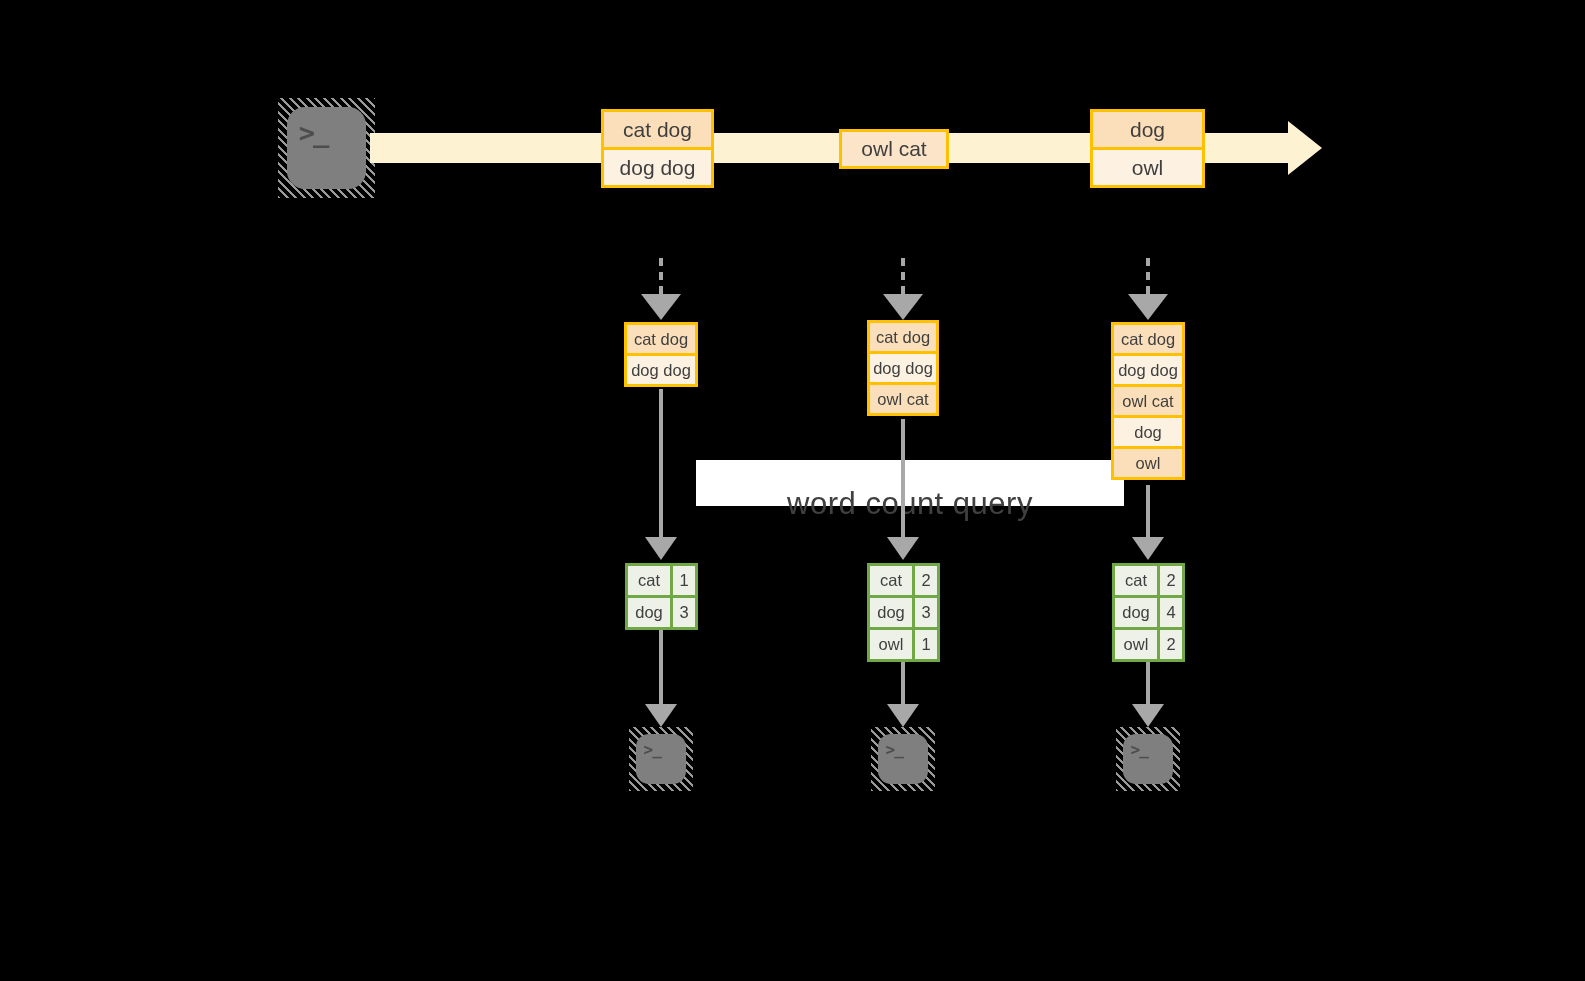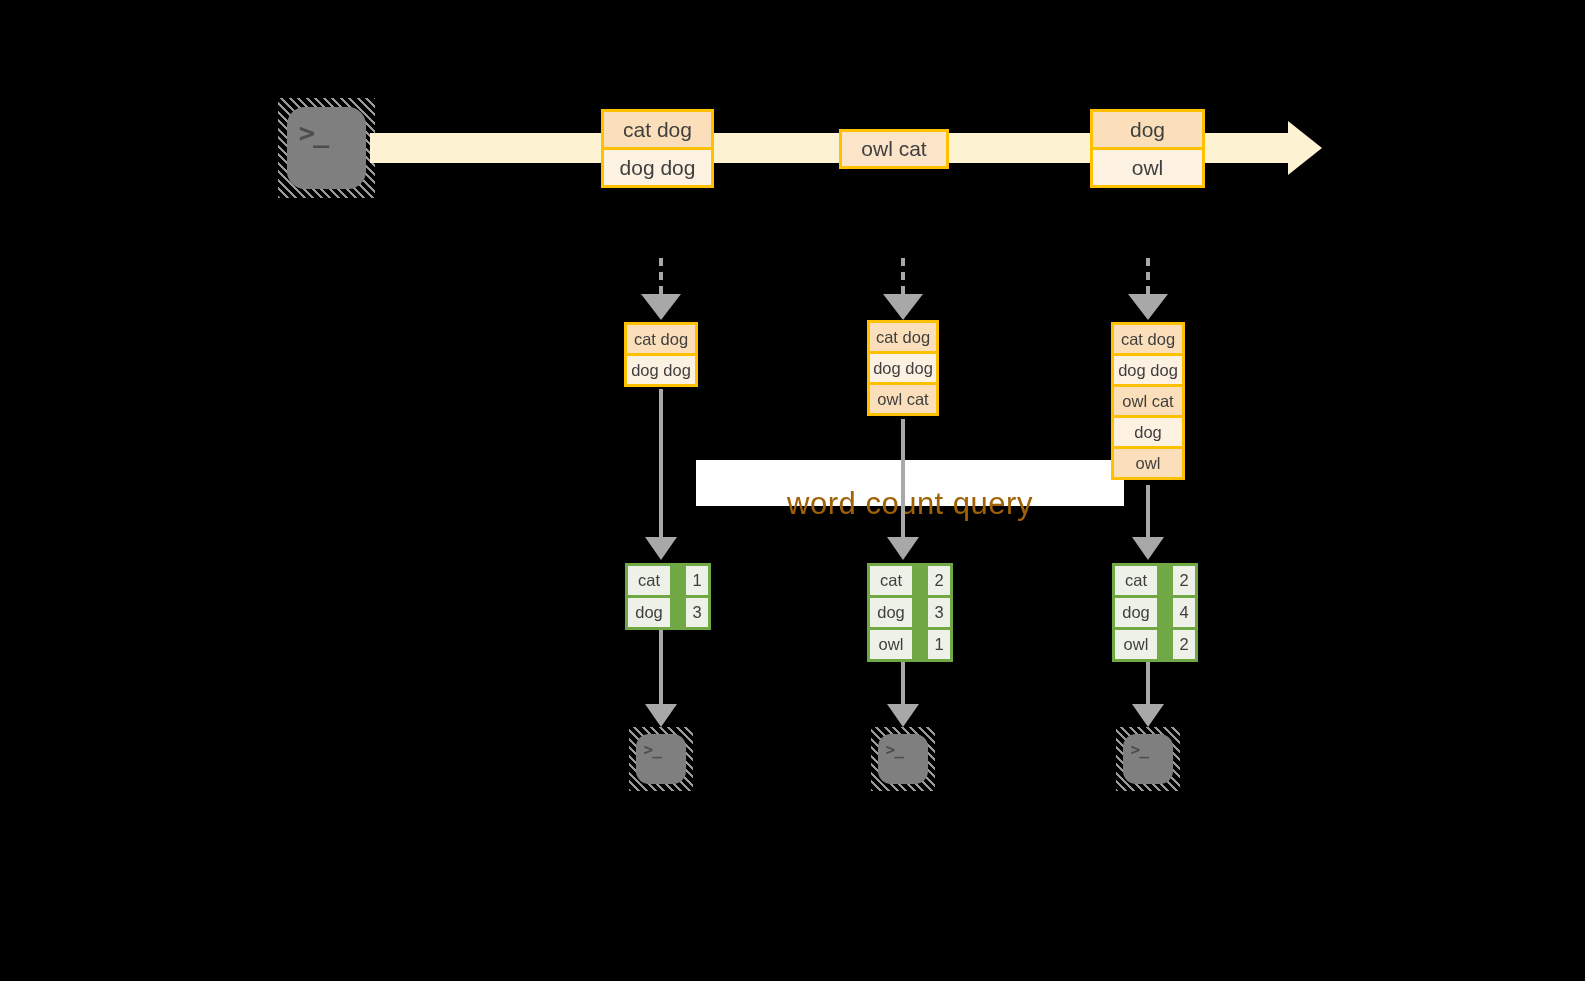--- a/index.html
+++ b/index.html
@@ -51,24 +51,24 @@
   .hx1{left:641px;} .hx2{left:883px;} .hx3{left:1128px;}
   .shx1{left:645px;} .shx2{left:887px;} .shx3{left:1132px;}
   .dash-head{top:294px;}
   .l-mid1{top:389px;height:148px;} .l-mid2{top:419px;height:118px;} .l-mid3{top:485px;height:52px;}
   .mid-head{top:537px;}
   .l-bot1{top:630px;height:74px;} .l-bot2{top:662px;height:42px;} .l-bot3{top:662px;height:42px;}
   .bot-head{top:704px;}
   
   .query-band{position:absolute;left:696px;top:460px;width:428px;height:46px;background:#fff;z-index:1;
     display:flex;align-items:center;justify-content:center;}
-  .query-band span{position:relative;z-index:3;font-size:31px;font-weight:300;color:#a16207;letter-spacing:0.5px;margin-top:41px;}
+  .query-band span{position:relative;z-index:3;font-size:31px;font-weight:300;color:#404040;letter-spacing:0.5px;margin-top:41px;}
   
   .count-table{position:absolute;border:3px solid var(--green);background:var(--green);z-index:4;}
-  .crow{display:flex;gap:13px;}
+  .crow{display:flex;}
   .crow + .crow{border-top:3px solid var(--green);}
   .cname{width:42px;border-right:3px solid var(--green);}
   .cname,.cval{height:29px;line-height:29px;background:var(--greenF);text-align:center;
     font-size:16.5px;color:var(--text);}
   .cval{width:22px;}
   .count-table.g1{left:625px;top:563px;}
   .count-table.g2{left:867px;top:563px;}
   .count-table.g3{left:1112px;top:563px;}
 </style>
 </head>

